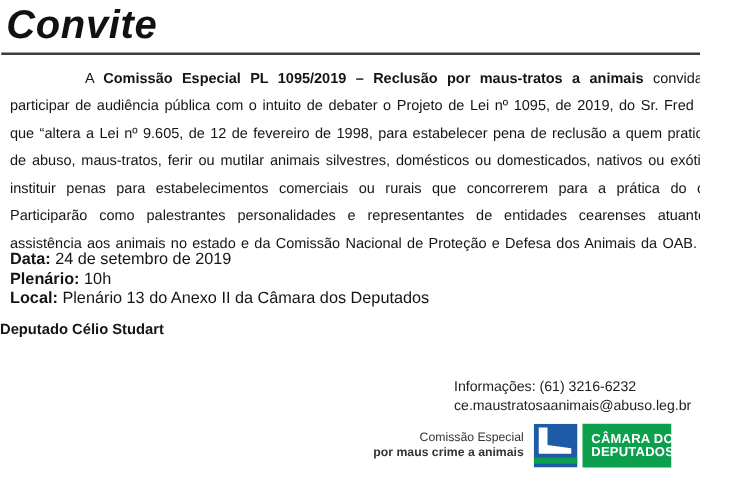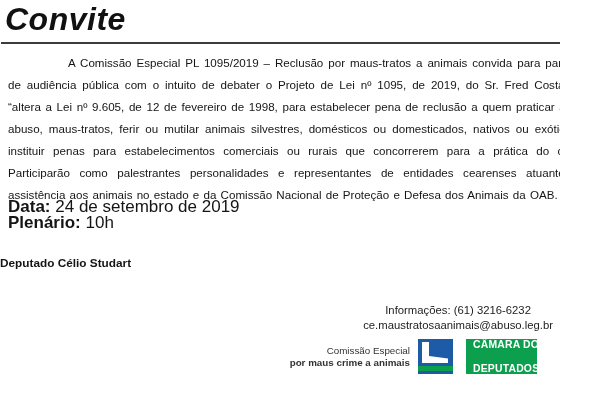--- a/index.html
+++ b/index.html
@@ -38,46 +38,46 @@
       top: 52px;
       width: 585px;
       margin: 0;
       font-size: 11.6px;
       line-height: 22px;
       text-align: justify;
       text-indent: 60px;
       word-spacing: 1px;
       color: #151515;
     }
-    .para b { font-weight: normal; }
+    .para b { font-weight: bold; }
     .details {
       position: absolute;
       left: 8px;
       top: 199px;
-      font-size: 17px;
+      font-size: 13px;
       line-height: 15.5px;
       color: #151515;
     }
     .details b { font-weight: bold; }
     .signature {
       position: absolute;
       left: 0;
       top: 257px;
       width: 600px;
       text-align: left;
       font-size: 11.8px;
       line-height: 13.5px;
       color: #151515;
     }
     .sig-name { font-weight: bold; }
     .contact {
       position: absolute;
       right: 7px;
       top: 303px;
-      text-align: center;
+      text-align: left;
       font-size: 11.3px;
       line-height: 14.5px;
       color: #222;
     }
     .footer-brand {
       position: absolute;
       right: 23px;
       top: 339px;
       display: flex;
       align-items: center;
@@ -89,48 +89,49 @@
       line-height: 11.5px;
       color: #333;
       white-space: nowrap;
     }
     .committee-text .bold-line { font-weight: bold; }
     .logo { display: flex; align-items: stretch; height: 35px; }
     .logo-icon-box { width: 35px; height: 35px; display: block; }
     .logo-name-box {
       width: 71px;
       height: 35px;
-      margin-left: 13px;
+      margin-left: 4px;
       background: #0ca04e;
       color: #ffffff;
       font-weight: bold;
       font-size: 10.4px;
       line-height: 11px;
       letter-spacing: 0.2px;
       display: flex;
       flex-direction: column;
-      justify-content: space-between;
+      justify-content: center;
       padding-left: 7px;
       box-sizing: border-box;
       white-space: nowrap;
     }
   </style>
 </head>
 <body>
 
 <div class="page">
 
   <h1 class="title">Convite</h1>
   <hr class="title-rule">
 
   <p class="para"><span>A </span><b>Comissão Especial PL 1095/2019 – Reclusão por maus-tratos a animais</b><span> convida para participar de audiência pública com o intuito de debater o Projeto de Lei nº 1095, de 2019, do Sr. Fred Costa, que “altera a Lei nº 9.605, de 12 de fevereiro de 1998, para estabelecer pena de reclusão a quem praticar ato de abuso, maus-tratos, ferir ou mutilar animais silvestres, domésticos ou domesticados, nativos ou exóticos; e instituir penas para estabelecimentos comerciais ou rurais que concorrerem para a prática do crime”. Participarão como palestrantes personalidades e representantes de entidades cearenses atuantes na assistência aos animais no estado e da Comissão Nacional de Proteção e Defesa dos Animais da OAB.</span></p>
 
   <div class="details">
     <div><b>Data:</b> <span>24 de setembro de 2019</span></div>
     <div><b>Plenário:</b> <span>10h</span></div>
+    <div><b>Local:</b> <span>Plenário 13 do Anexo II da Câmara dos Deputados</span></div>
   </div>
 
   <div class="signature">
     <div class="sig-name">Deputado Célio Studart</div>
   </div>
 
   <div class="contact">
     <div>Informações: (61) 3216-6232</div>
     <div>ce.maustratosaanimais@abuso.leg.br</div>
   </div>

